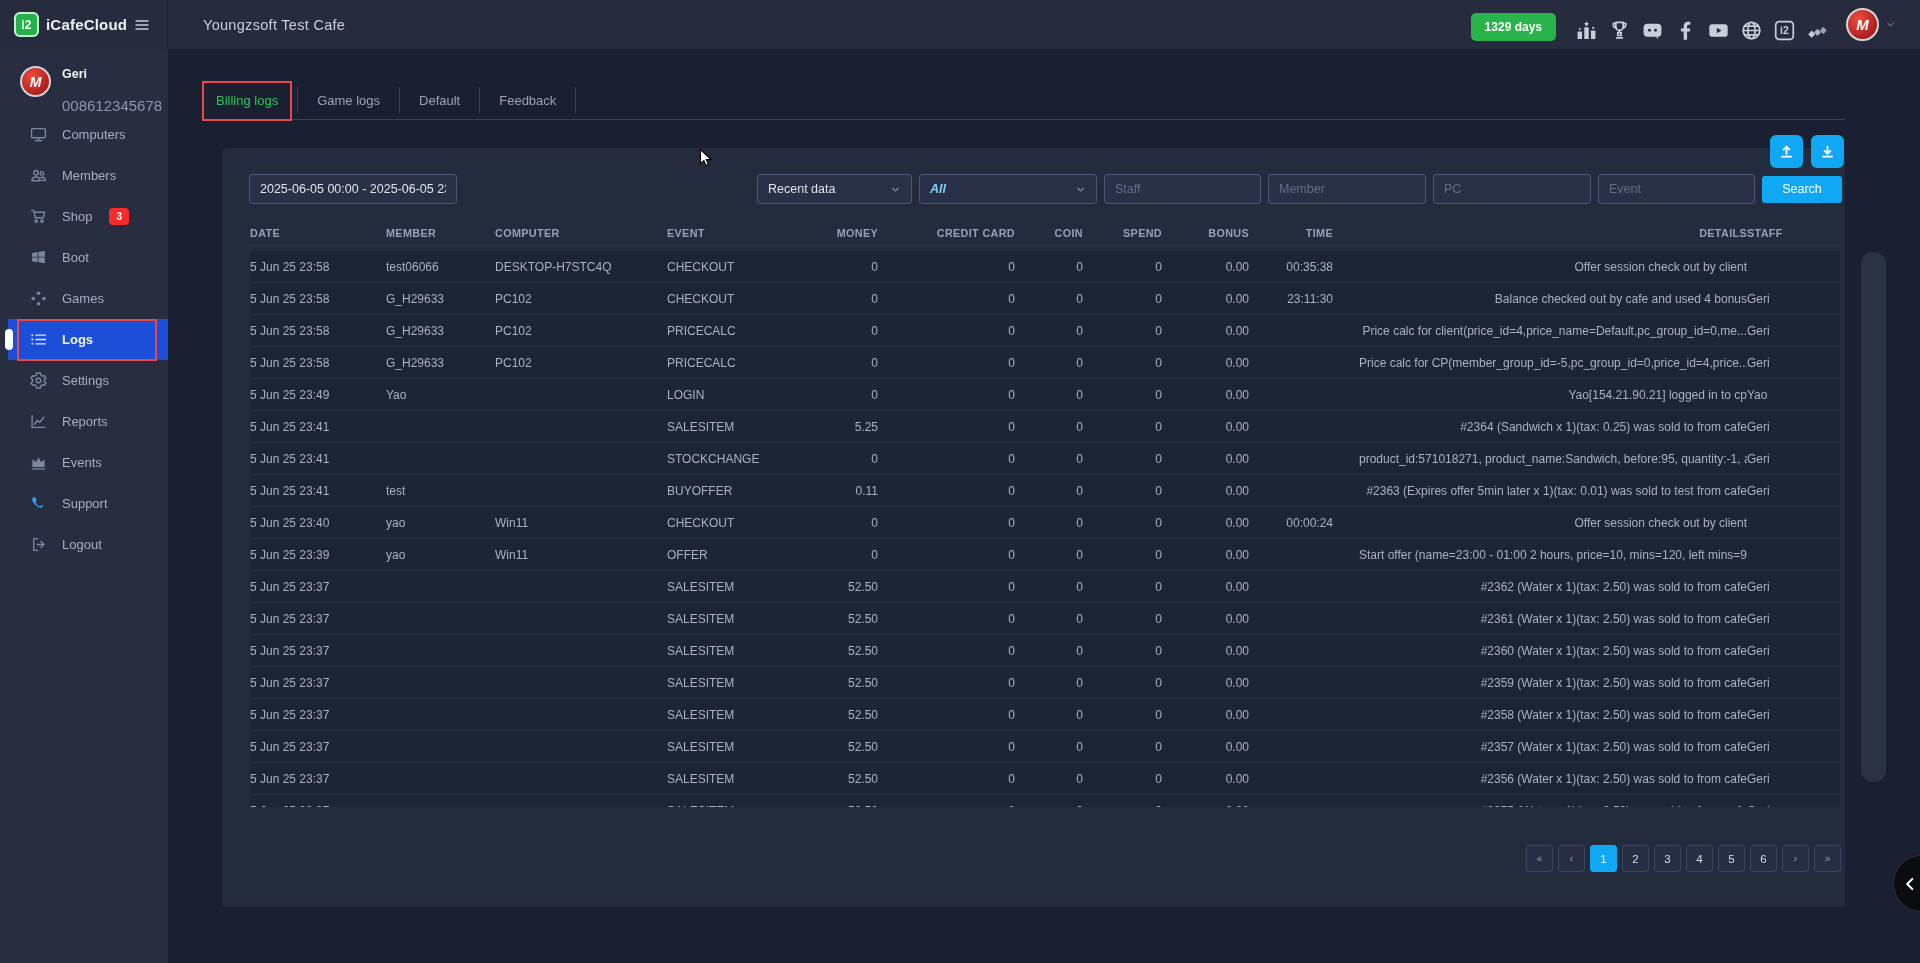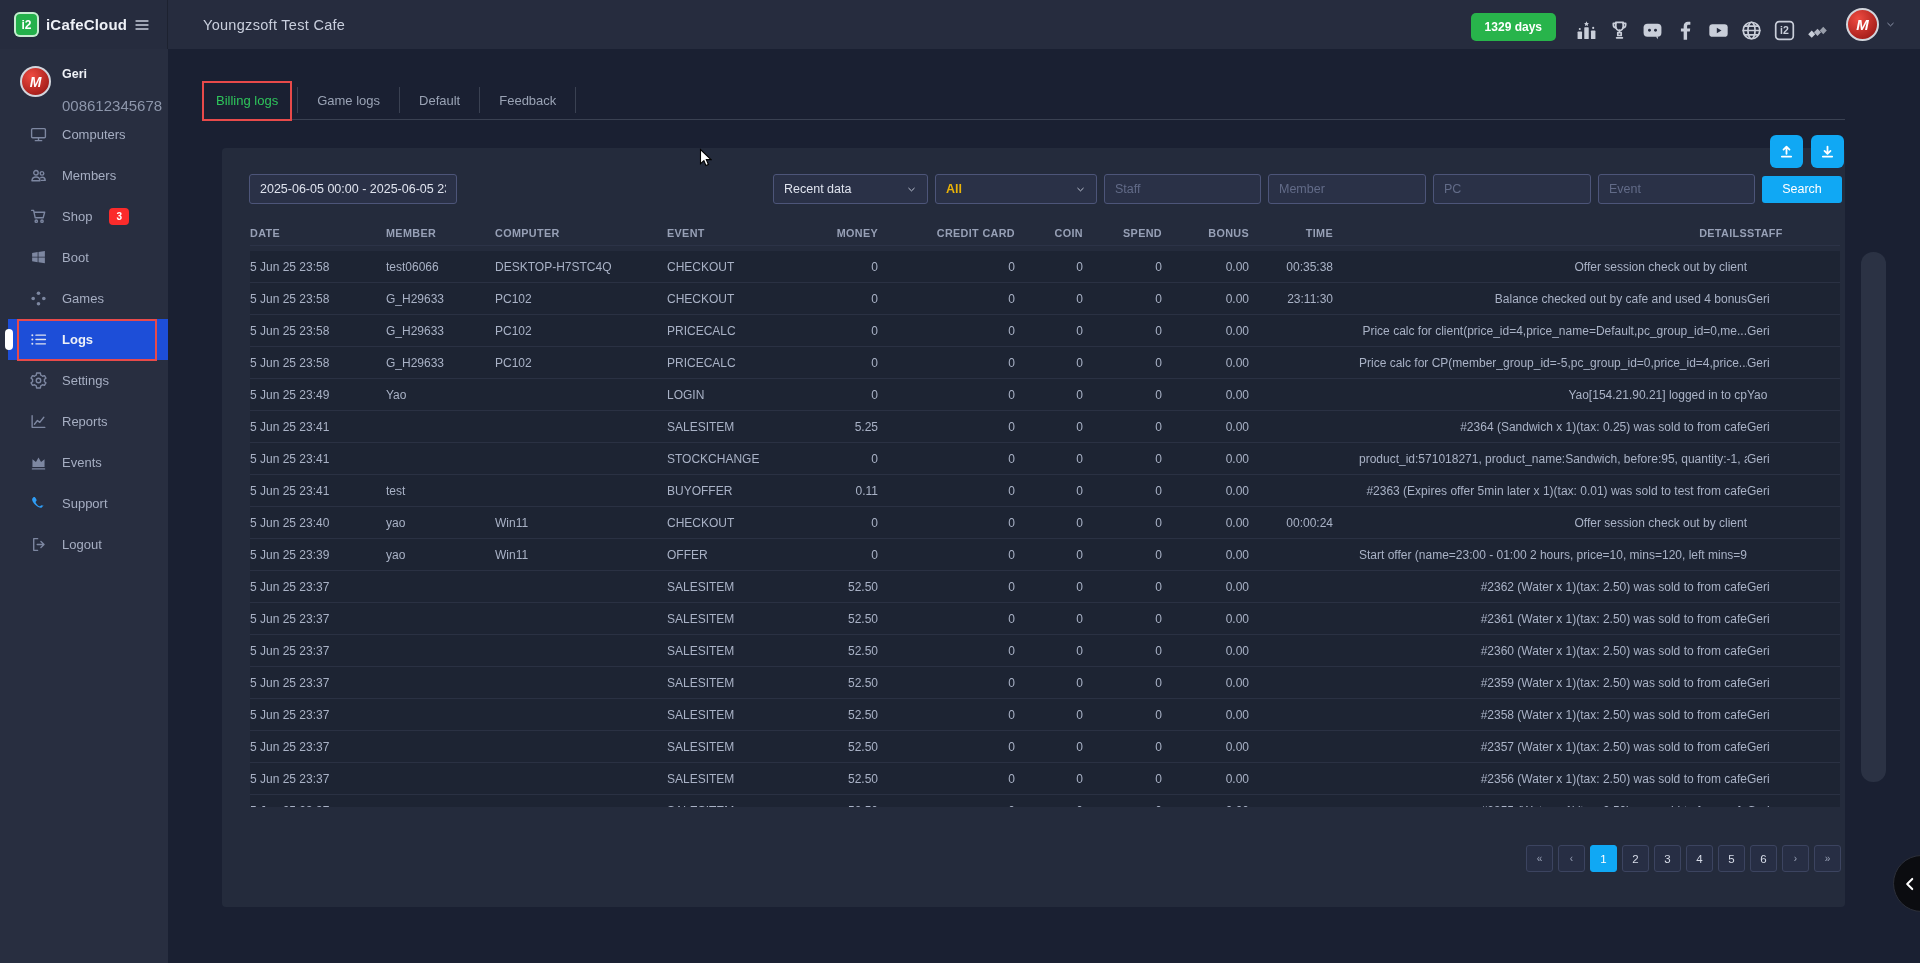--- a/index.html
+++ b/index.html
@@ -58,21 +58,21 @@
   
   .card { margin:28px 75px 0 54px; height:759px; background:#242b3c; border-radius:4px; position:relative; }
   .filters { display:flex; align-items:center; padding:26px 3px 0 27px; gap:7px; }
   .inp, .sel, .date-inp { background:#2a3147; border:1px solid #4d5579; border-radius:3px; height:30px; color:#dfe3ee; font-size:12.5px; padding:0 10px; outline:none; font-family:inherit; }
   .date-inp { width:208px; }
   .inp::placeholder { color:#626b88; }
   .spacer { flex:1; }
   .sel { display:flex; align-items:center; justify-content:space-between; cursor:pointer; }
   .sel .chev { width:11px; height:11px; color:#cfd5e4; }
   .sel-recent { width:155px; }
-  .sel-all { width:162px; font-weight:bold; color:#eab308; }
+  .sel-all { width:178px; font-weight:bold; color:#7dd3fc;font-style:italic; }
   .inp-staff { width:157px; } .inp-member { width:158px; } .inp-pc { width:158px; } .inp-event { width:157px; }
   .search-btn { width:80px; height:27px; background:#10a8f4; border:none; border-radius:3px; color:#fff; font-size:12.5px; cursor:pointer; font-family:inherit; }
 
   
   .table { margin:16px 5px 0 28px; }
   .grid-row { display:grid; grid-template-columns:136px 109px 172px 150px 61px 137px 68px 79px 87px 84px 1fr 93px; align-items:center; }
   .thead { height:26px; border-bottom:1px solid #2c3347; color:#97a0b6; font-size:10.8px; font-weight:bold; letter-spacing:.35px; }
   .tbody { margin-top:5px; height:556px; overflow:hidden; background:#1d2433; }
   .tr { height:32px; border-bottom:1px solid #2a3143; font-size:12px; color:#a9b2c6; cursor:default; }
   .td, .th { white-space:nowrap; overflow:hidden; text-overflow:clip; }

